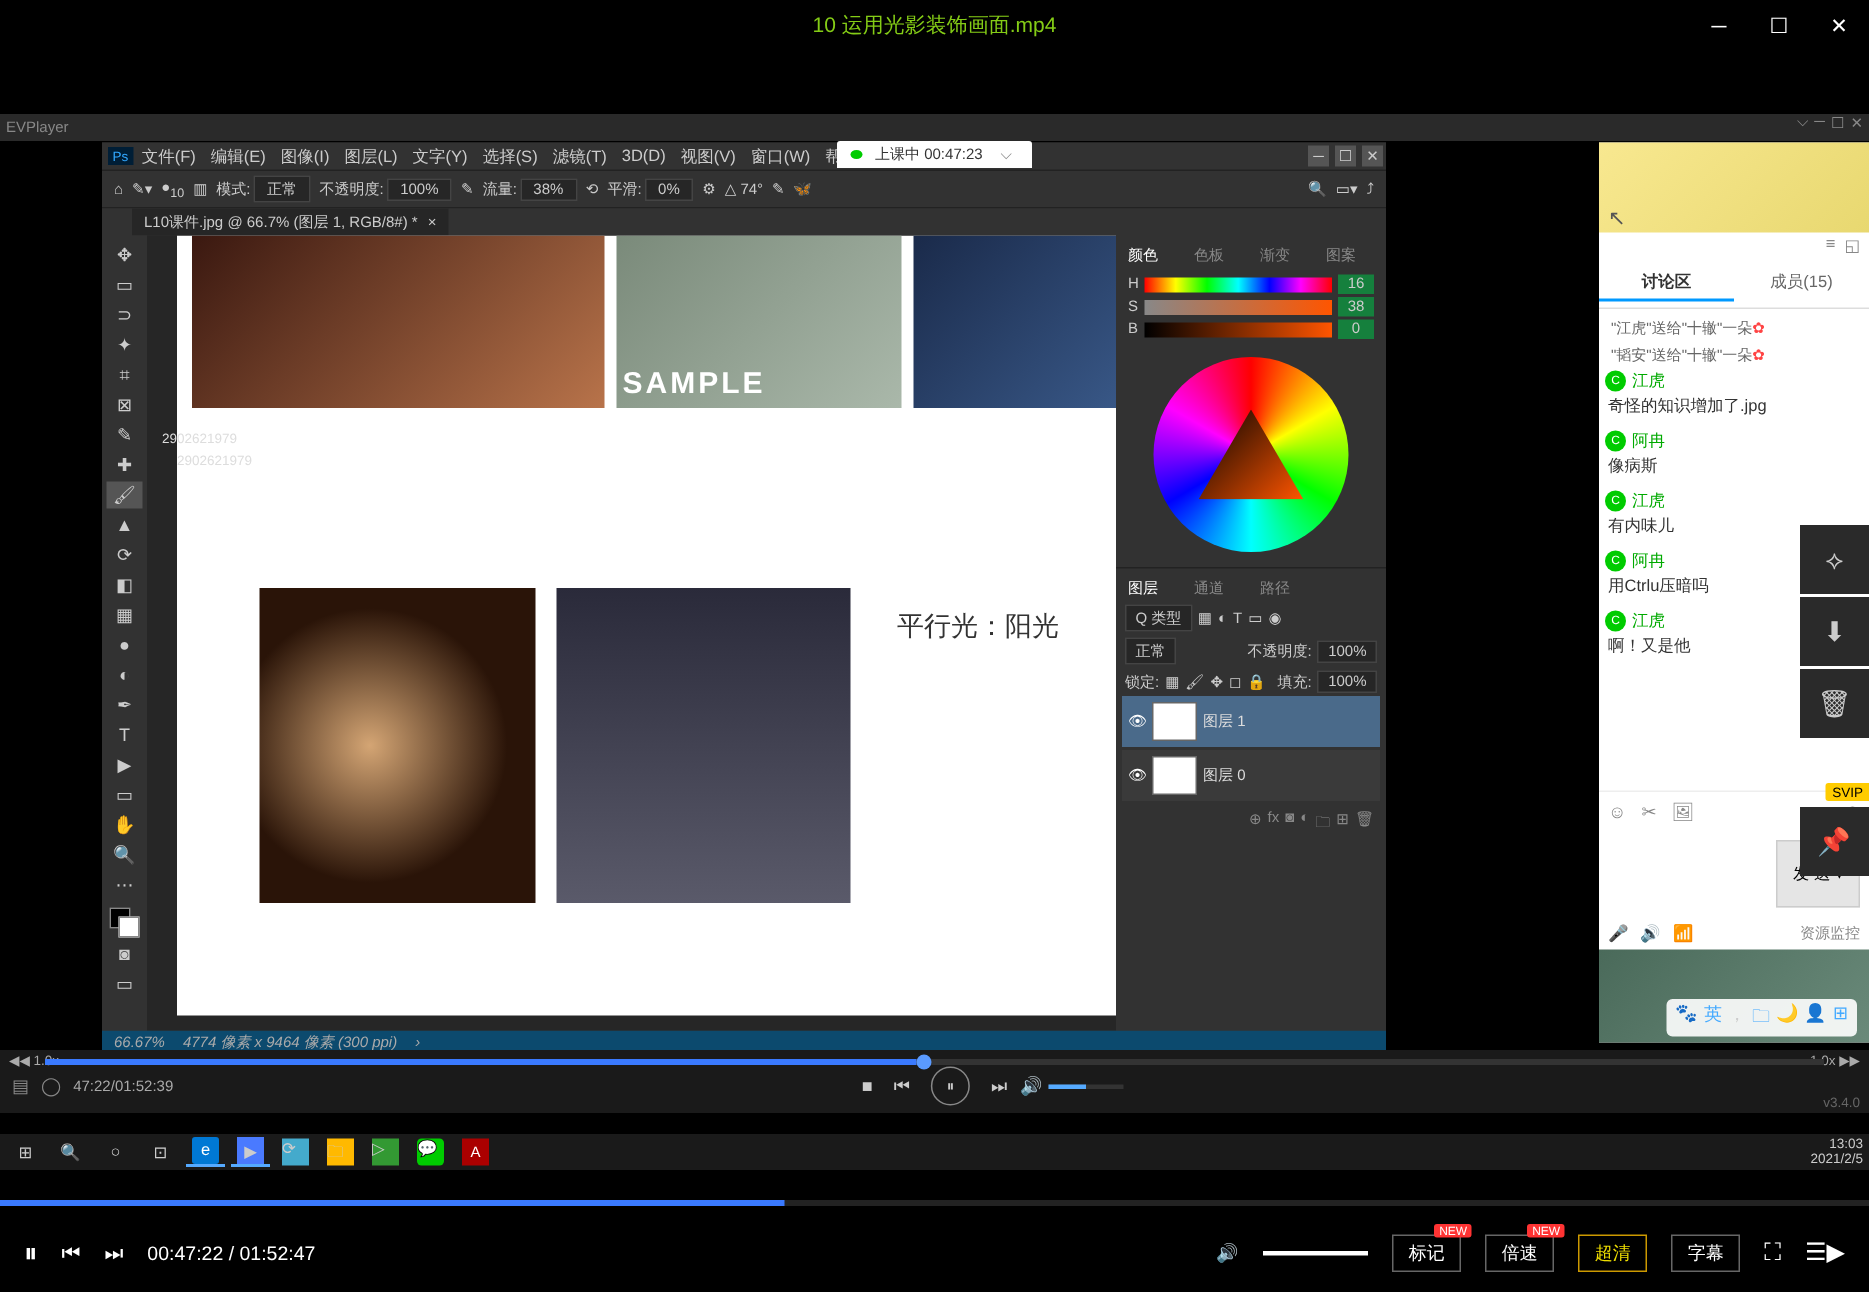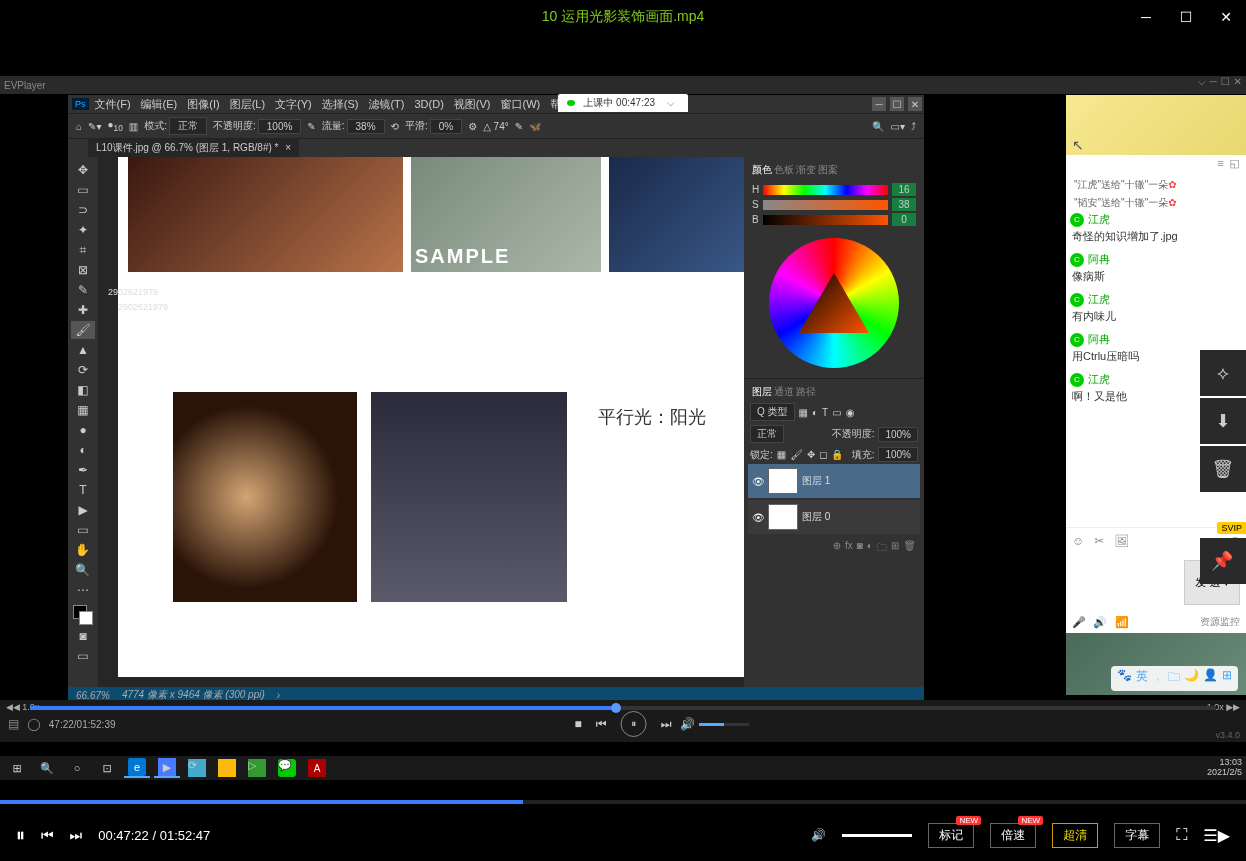--- a/index.html
+++ b/index.html
@@ -46,21 +46,21 @@
 .canvas-img3 { width: 150px; height: 115px; background: linear-gradient(135deg, #1a2a4a, #3a5a8a); }
 .handwriting { position: absolute; top: 150px; left: 40px; font-family: cursive; font-size: 32px; color: #222; font-style: italic; }
 .canvas-bottom-images { position: absolute; top: 235px; left: 55px; display: flex; gap: 14px; }
 .canvas-img4 { width: 184px; height: 210px; background: radial-gradient(circle at 40% 50%, #d4a574 0%, #2a1408 60%); }
 .canvas-img5 { width: 196px; height: 210px; background: linear-gradient(180deg, #2a2a3a, #5a5a6a); }
 .hand-note { position: absolute; top: 248px; left: 480px; font-family: cursive; font-size: 18px; color: #333; }
 .watermark { position: absolute; color: #ddd; font-size: 9px; }
 
 .ps-panels { width: 180px; background: #323232; display: flex; flex-direction: column; }
 .panel-color { padding: 4px; }
-.panel-tabs { display: flex; gap: 2px; font-size: 10px; color: #888; padding: 2px 4px; }
+.panel-tabs { display: flex; gap: 24px; font-size: 10px; color: #888; padding: 2px 4px; }
 .panel-tabs .active { color: #fff; }
 .hsb-sliders { padding: 4px; }
 .hsb-row { display: flex; align-items: center; gap: 4px; font-size: 10px; color: #ccc; margin-bottom: 2px; }
 .hsb-slider { flex: 1; height: 10px; background: linear-gradient(90deg, red, yellow, lime, cyan, blue, magenta, red); position: relative; }
 .hsb-slider.sat { background: linear-gradient(90deg, #888, #f50); }
 .hsb-slider.bri { background: linear-gradient(90deg, #000, #f50); }
 .hsb-val { width: 24px; background: #15803d; text-align: center; padding: 1px; }
 .color-wheel { width: 130px; height: 130px; margin: 6px auto; border-radius: 50%; background: conic-gradient(red, yellow, lime, cyan, blue, magenta, red); display: flex; align-items: center; justify-content: center; }
 .color-tri { width: 70px; height: 60px; background: linear-gradient(135deg, #000, #f50); clip-path: polygon(50% 0, 0 100%, 100% 100%); }
 
@@ -366,20 +366,24 @@
 </div>
 
 <div class="chat-panel">
   <div class="chat-yellow-top">
     <span style="position:absolute;left:6px;top:42px;color:#555;font-size:14px;">↖</span>
   </div>
   <div style="display:flex;justify-content:flex-end;gap:6px;padding:2px 6px;color:#888;font-size:11px;">
     <span>≡</span>
     <span>◱</span>
   </div>
+  <div class="chat-tabs">
+    <div class="chat-tab active">讨论区</div>
+    <div class="chat-tab">成员(15)</div>
+  </div>
   <div class="chat-messages">
     <div class="gift-msg"><span>"江虎"送给"十辙"一朵</span><span class="flower">✿</span></div>
     <div class="gift-msg"><span>"韬安"送给"十辙"一朵</span><span class="flower">✿</span></div>
     <div class="chat-msg">
       <div class="chat-user">
           <span class="chat-avatar">C</span>
           <span>江虎</span>
         </div>
       <div class="chat-text">奇怪的知识增加了.jpg</div>
     </div>

